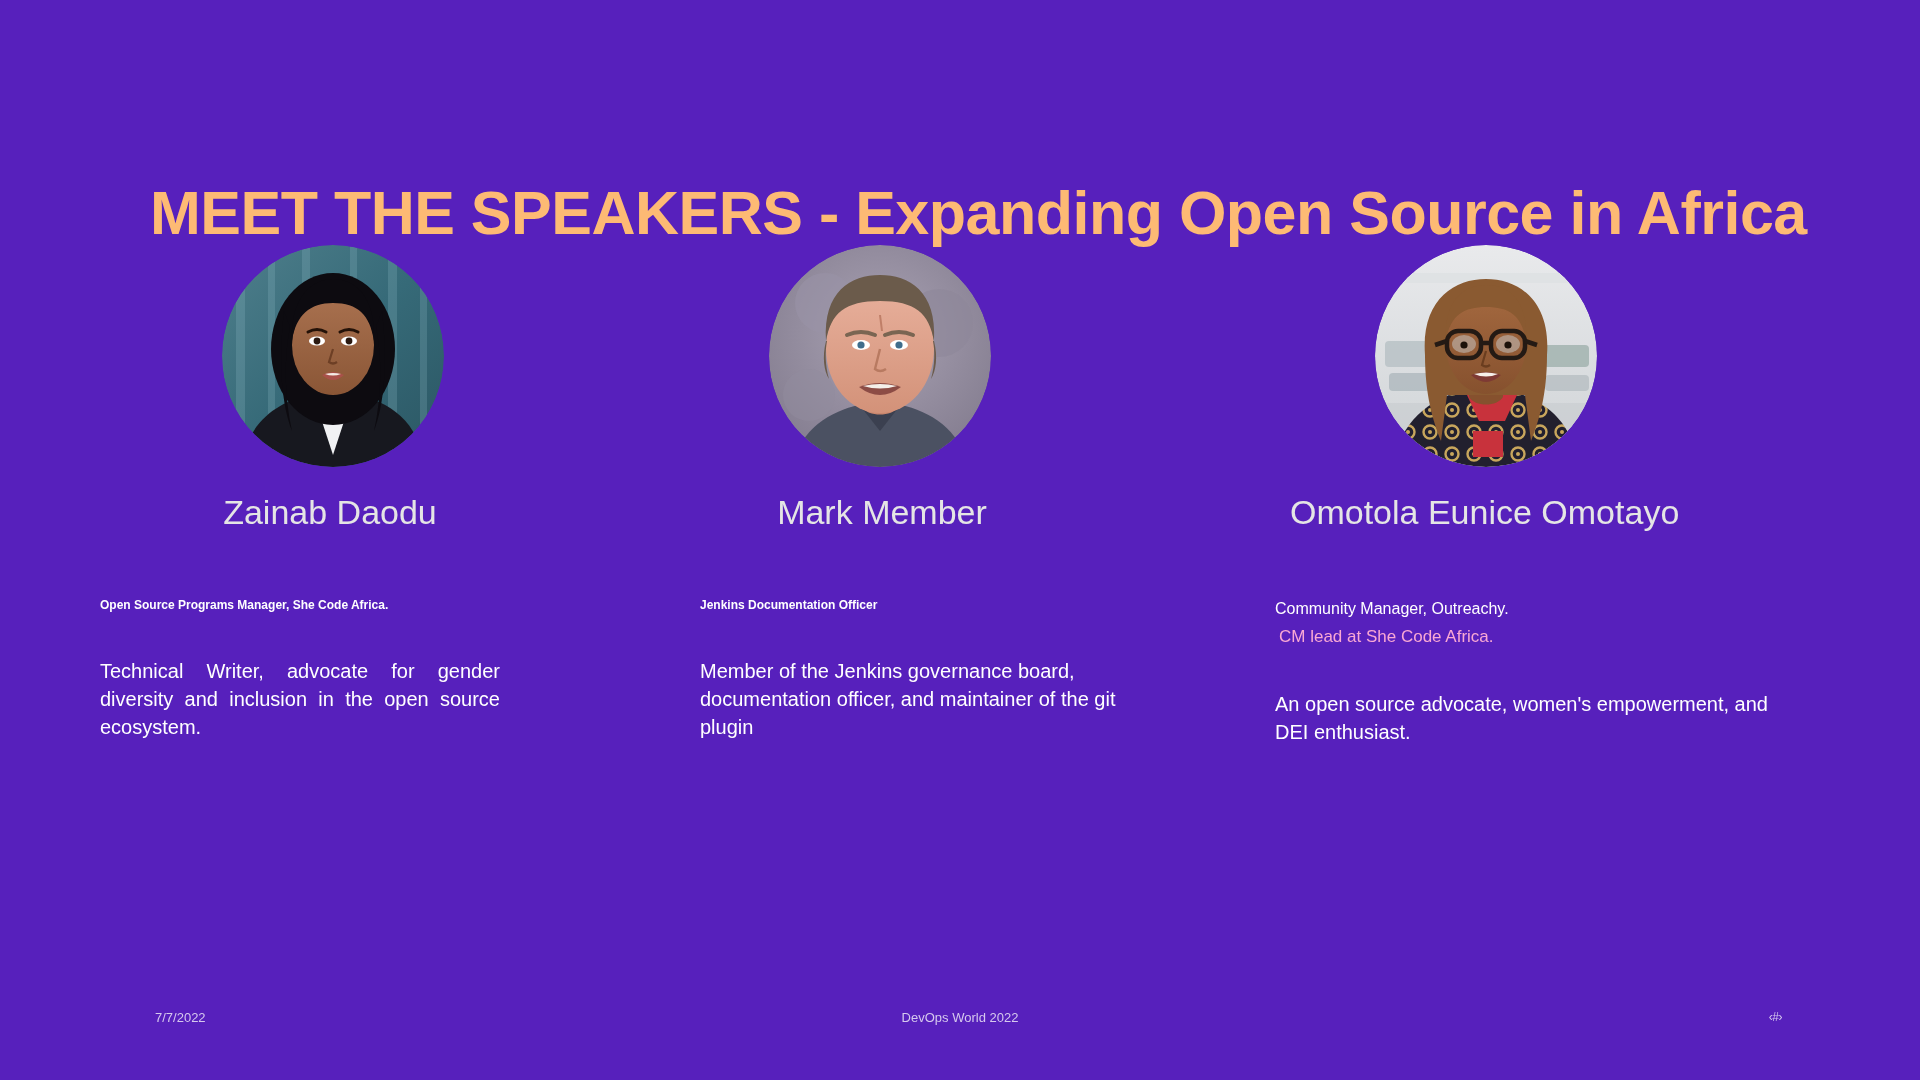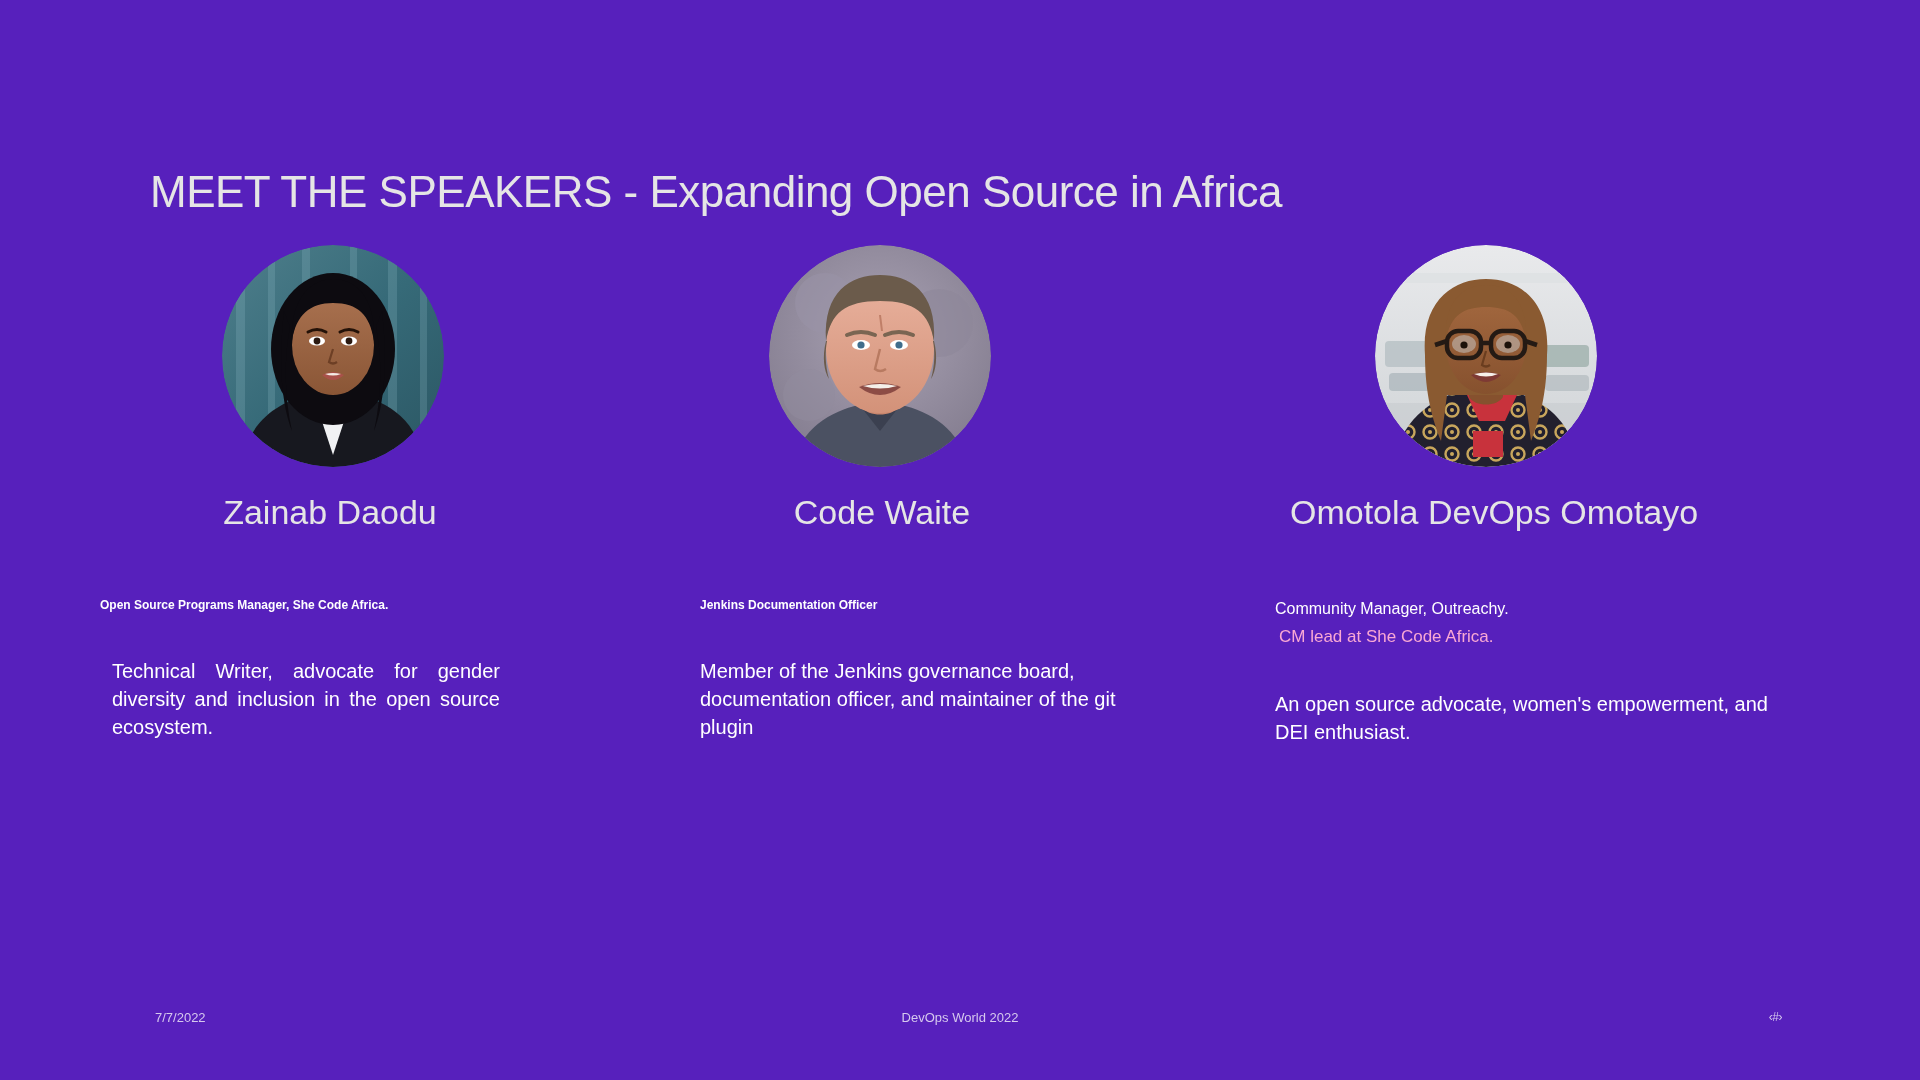--- a/index.html
+++ b/index.html
@@ -24,25 +24,25 @@
     height: 1080px;
     background: #5720BC;
   }
 
   
   .slide-title {
     position: absolute;
     left: 150px;
     top: 138px;
     width: 1640px;
-    font-size: 44px;
-    font-weight: normal;
+    font-size: 61px;
+    font-weight: bold;
     letter-spacing: -0.5px;
     line-height: 1.12;
-    color: #e5e5e5;
+    color: #fdba74;
     white-space: nowrap;
   }
 
   
   .speakers {
     position: absolute;
     left: 0;
     top: 240px;
     width: 1920px;
     height: 700px;
@@ -102,21 +102,21 @@
   .speaker-bio {
     font-size: 20px;
     font-weight: normal;
     line-height: 1.4;
     color: #FFFFFF;
   }
 
   
   .speaker-1 .text-block { position: absolute; left: -5px; top: 355px; width: 400px; }
   .speaker-1 .speaker-role { text-align: justify; }
-  .speaker-1 .speaker-bio { margin-top: 42px; text-align: justify; margin-left: 12px; }
+  .speaker-1 .speaker-bio { margin-top: 42px; text-align: justify; }
 
   
   .speaker-2 .text-block { position: absolute; left: 0px; top: 355px; width: 470px; }
   .speaker-2 .speaker-bio { margin-top: 42px; }
 
   
   .speaker-3 .text-block { position: absolute; left: -5px; top: 355px; width: 520px; }
   .speaker-3 .speaker-role { font-weight: normal; font-size: 16px; }
   .speaker-3 .speaker-sub { margin-top: 2px; padding-left: 4px; }
   .speaker-3 .speaker-bio { margin-top: 40px; }
@@ -270,21 +270,21 @@
               <path d="M111 104 L106 124 Q111 128 117 124" stroke="#b87a61" stroke-width="2.4" fill="none"></path>
 
               <path d="M90 142 Q111 134 132 142 Q111 158 90 142 Z" fill="#8c4c45"></path>
               <path d="M94 141 Q111 137 128 141 Q111 146 94 141 Z" fill="#f4efe9"></path>
 
               <path d="M111 70 L113 86" stroke="#c07f68" stroke-width="2" fill="none"></path>
             </g>
           </svg>
         </div>
       </div>
-      <div class="speaker-name">Code Waite</div>
+      <div class="speaker-name">Mark Member</div>
       <div class="text-block">
         <div class="speaker-role">Jenkins Documentation Officer</div>
         <div class="speaker-bio">Member of the Jenkins governance board, documentation officer, and maintainer of the git plugin</div>
       </div>
     </div>
 
     <div class="speaker speaker-3">
       <div class="avatar-wrap">
         <div class="avatar">
           <svg viewBox="0 0 222 222" preserveAspectRatio="xMidYMid slice">
@@ -341,21 +341,21 @@
               <circle cx="133" cy="100" r="3.6" fill="#1d120a"></circle>
 
               <path d="M111 106 L107 120 Q111 123 115 120" stroke="#6a3d1f" stroke-width="2.2" fill="none"></path>
 
               <path d="M96 130 Q111 124 126 130 Q111 144 96 130 Z" fill="#7e3a34"></path>
               <path d="M99 129 Q111 126 123 129 Q111 134 99 129 Z" fill="#f6f1ea"></path>
             </g>
           </svg>
         </div>
       </div>
-      <div class="speaker-name">Omotola DevOps Omotayo</div>
+      <div class="speaker-name">Omotola Eunice Omotayo</div>
       <div class="text-block">
         <div class="speaker-role">Community Manager, Outreachy.</div>
         <div class="speaker-sub">CM lead at She Code Africa.</div>
         <div class="speaker-bio">An open source advocate, women's empowerment, and DEI enthusiast.</div>
       </div>
     </div>
 
   </div>
 
   <div class="footer">

